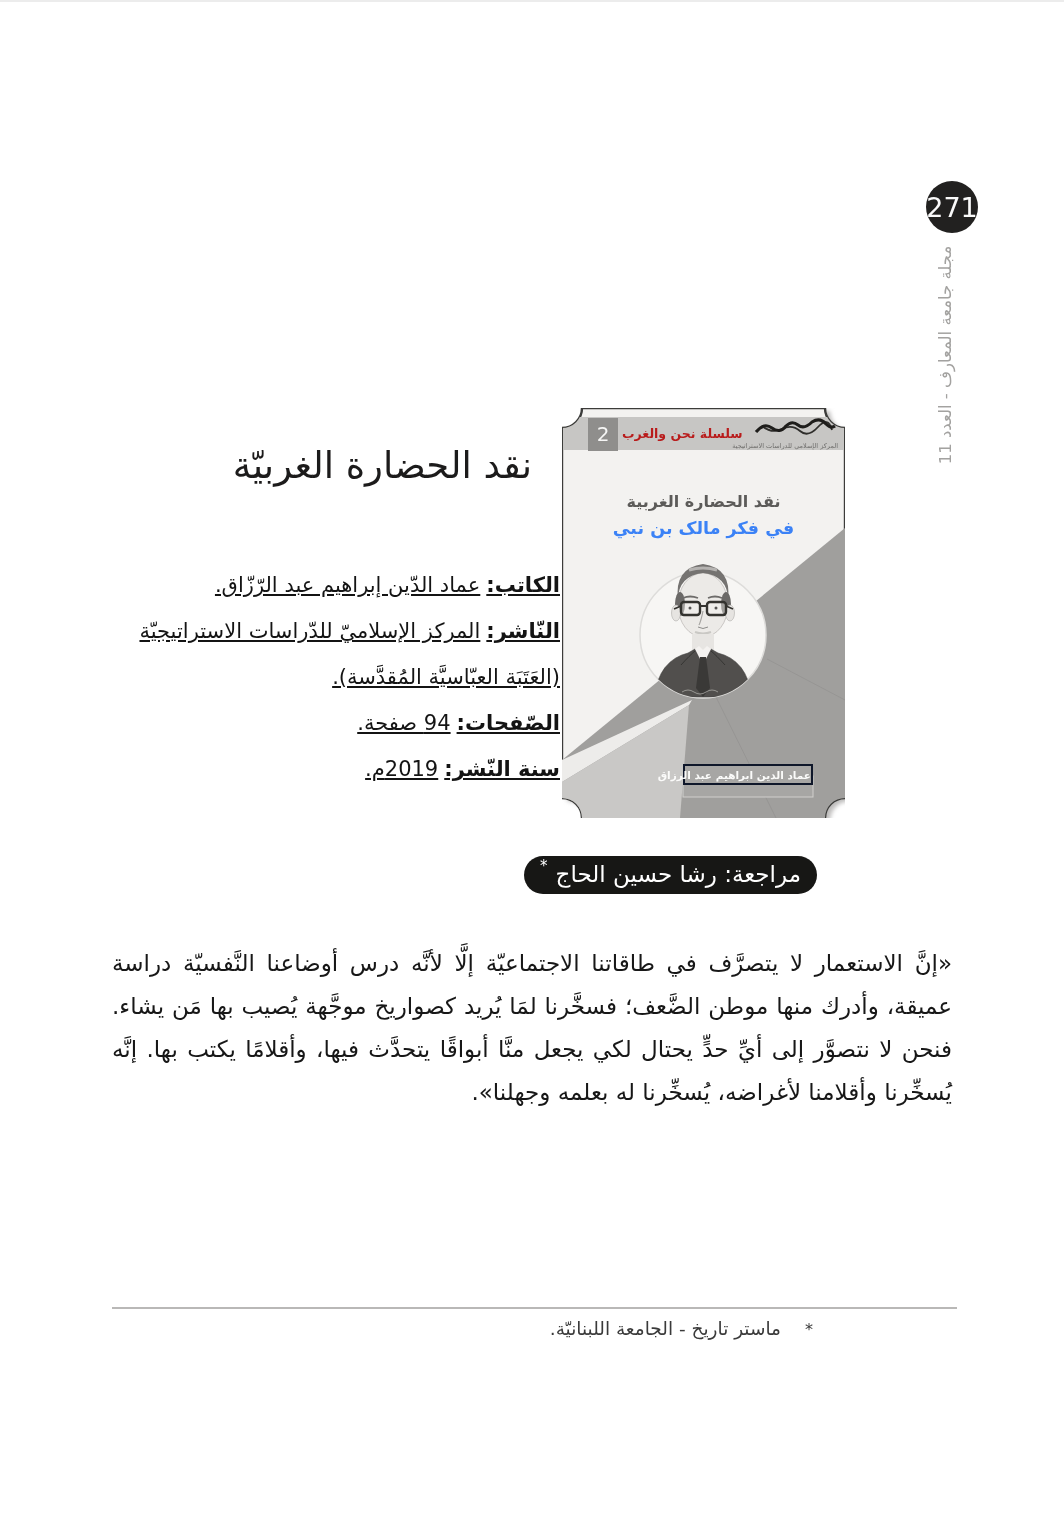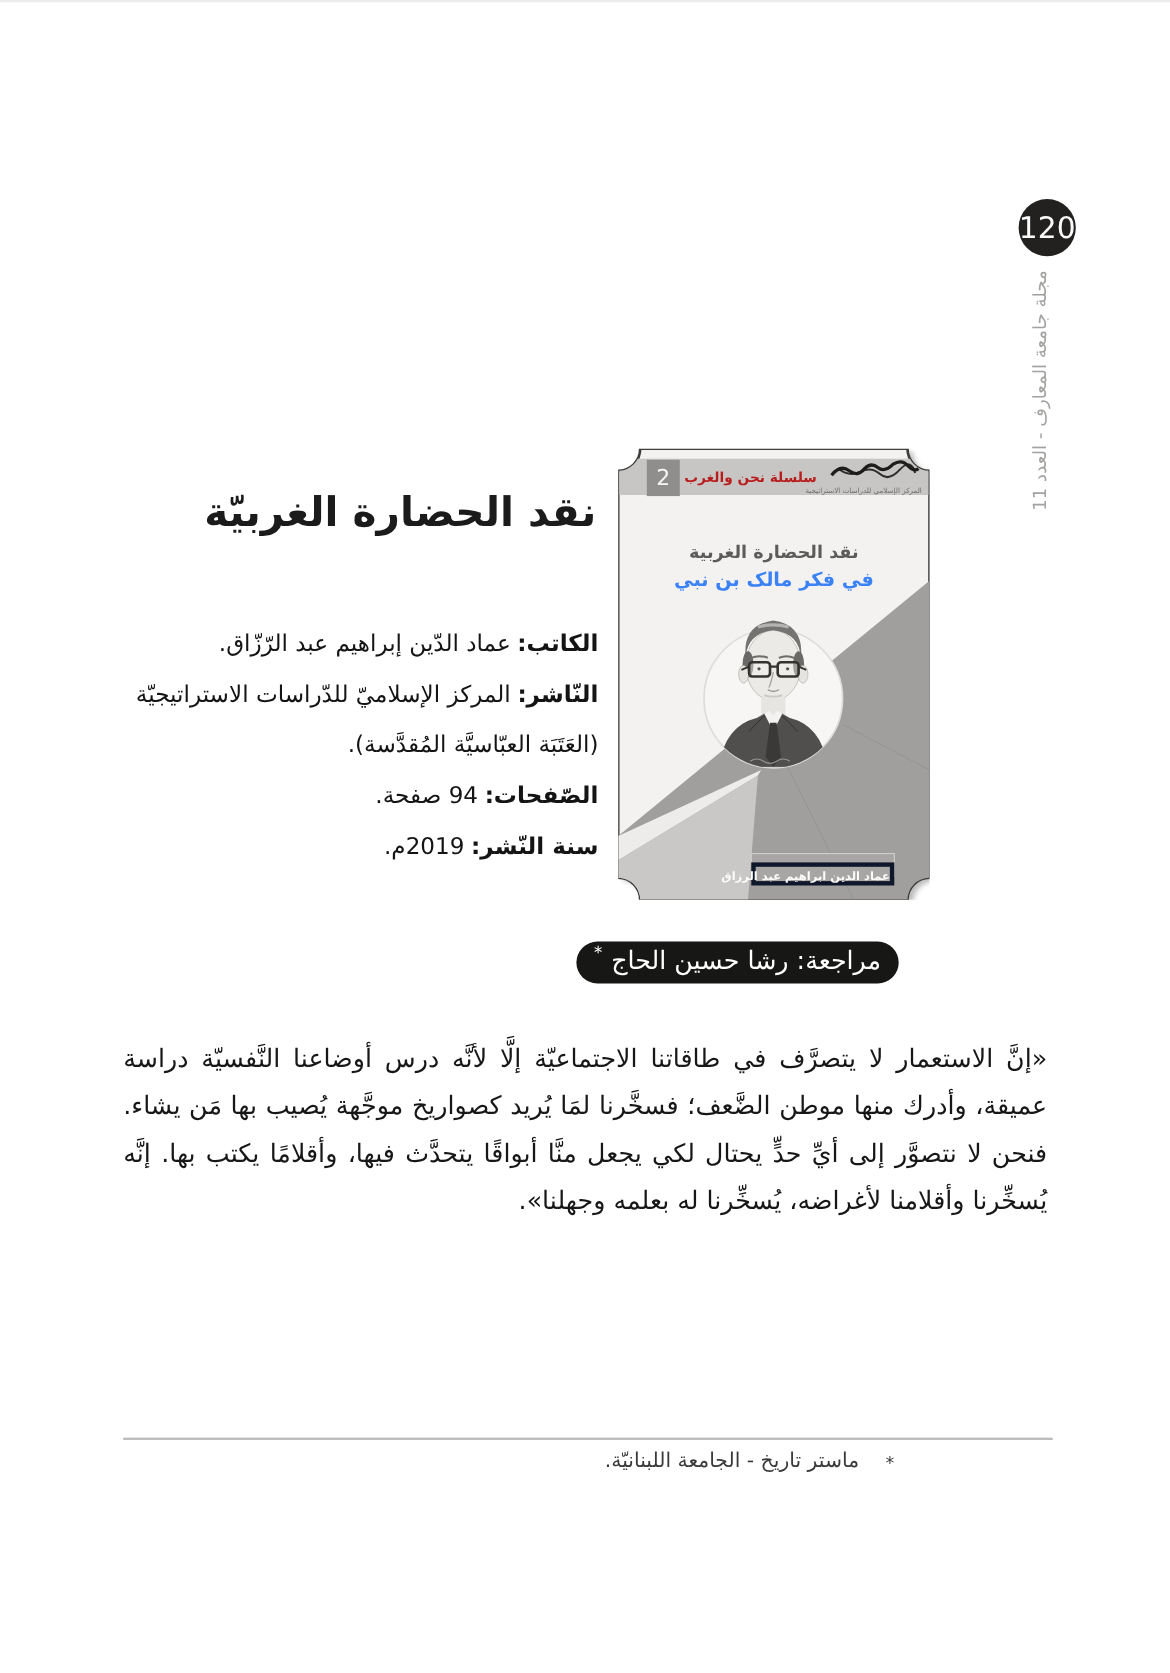--- a/index.html
+++ b/index.html
@@ -8,24 +8,24 @@
   .top-edge{position:absolute;top:0;left:0;width:100%;height:2px;background:#ececec;}
 
   
   .page-circle{position:absolute;left:926px;top:181px;width:52px;height:52px;border-radius:50%;
                background:#222120;color:#fafafa;font-size:27px;display:flex;align-items:center;justify-content:center;}
   .journal-line{position:absolute;left:817px;top:344px;width:260px;height:22px;
                 transform:rotate(-90deg);transform-origin:center center;
                 text-align:center;color:#a3a2a0;font-size:16.5px;white-space:nowrap;direction:rtl;}
 
   
-  .article-title{position:absolute;left:112px;top:436px;width:430px;direction:rtl;text-align:right;
-                 font-weight:bold;font-size:37px;line-height:60px;color:#1c1b1b;}
-  .meta{position:absolute;left:112px;top:562px;width:432px;direction:rtl;text-align:right;
-        font-size:21px;line-height:46px;color:#141414;}
+  .article-title{position:absolute;left:102px;top:436px;width:430px;direction:rtl;text-align:right;
+                 font-weight:normal;font-size:37px;line-height:60px;color:#1c1b1b;}
+  .meta{position:absolute;left:128px;top:562px;width:432px;direction:rtl;text-align:right;
+        font-size:21px;line-height:46px;color:#141414;text-decoration:underline;}
   .meta-label{font-weight:bold;margin-left:6px;}
 
   
   .review-badge{position:absolute;right:247px;top:856px;direction:rtl;display:inline-flex;align-items:center;
                 background:#171715;color:#ffffff;border-radius:24px;padding:5px 16px 7px;font-size:23px;}
   .badge-star{font-size:15px;position:relative;top:-8px;margin-right:8px;}
 
   
   .body-text{position:absolute;left:112px;top:942px;width:840px;direction:rtl;text-align:justify;
              font-size:23px;line-height:43px;color:#171717;}
@@ -43,32 +43,32 @@
   .cover-svg{position:absolute;left:0;top:0;width:283px;height:410px;}
   .band-num{position:absolute;left:26px;top:10px;width:30px;height:33px;background:#8f8e8c;
             color:#f6f6f5;font-size:20px;text-align:center;line-height:33px;}
   .band-series{position:absolute;left:60px;top:9px;height:33px;line-height:33px;direction:rtl;
                font-size:12.5px;font-weight:bold;color:#b91c1c;white-space:nowrap;}
   .band-logo{position:absolute;left:190px;top:10px;width:86px;height:33px;text-align:left;}
   .logo-caption{direction:rtl;font-size:6.5px;color:#6f6e6c;line-height:8px;letter-spacing:-0.2px;white-space:nowrap;}
   .cover-title{position:absolute;left:0;top:84px;width:100%;text-align:center;direction:rtl;}
   .ct1{font-size:16px;font-weight:bold;color:#5c5b59;}
   .ct2{font-size:17.5px;font-weight:bold;color:#3b82f6;margin-top:7px;}
-  .author-box{position:absolute;left:121px;top:376px;width:130px;height:21px;background:#a7a6a4;
-              border:4px solid #0f172a;box-sizing:border-box;direction:rtl;text-align:center;
+  .author-box{position:absolute;left:121px;top:356px;width:130px;height:21px;background:#a7a6a4;
+              border:2px solid #0f172a;box-sizing:border-box;direction:rtl;text-align:center;
               font-size:10.5px;font-weight:bold;color:#fbfbfa;line-height:19px;white-space:nowrap;}
 </style>
 </head>
 <body>
 
 <div class="page">
   <div class="top-edge"></div>
 
   <div class="page-circle">
-    <span>120</span>
+    <span>271</span>
   </div>
   <div class="journal-line">مجلة جامعة المعارف - العدد 11</div>
 
   <div class="cover">
     <svg class="cover-svg" viewBox="0 0 283 410">
       <defs>
         <clipPath id="plaque-clip">
           <path d="M 20 0 H 263 A 20 20 0 0 0 283 20 V 390 A 20 20 0 0 0 263 410 H 20 A 20 20 0 0 0 0 390 V 20 A 20 20 0 0 0 20 0 Z"></path>
         </clipPath>
         <clipPath id="portrait-clip">

